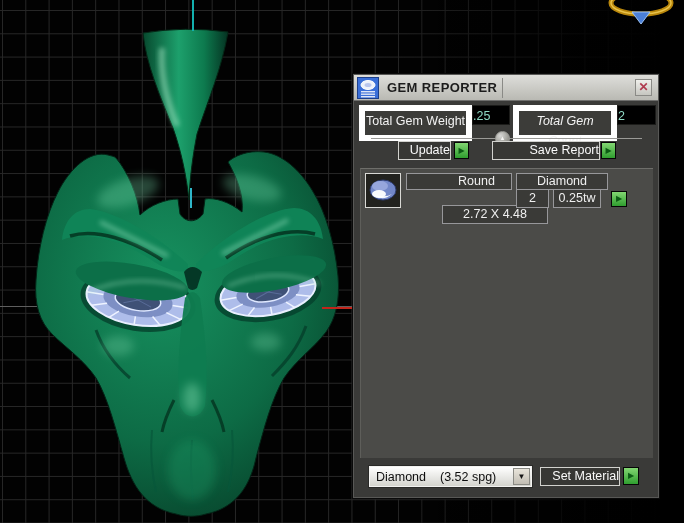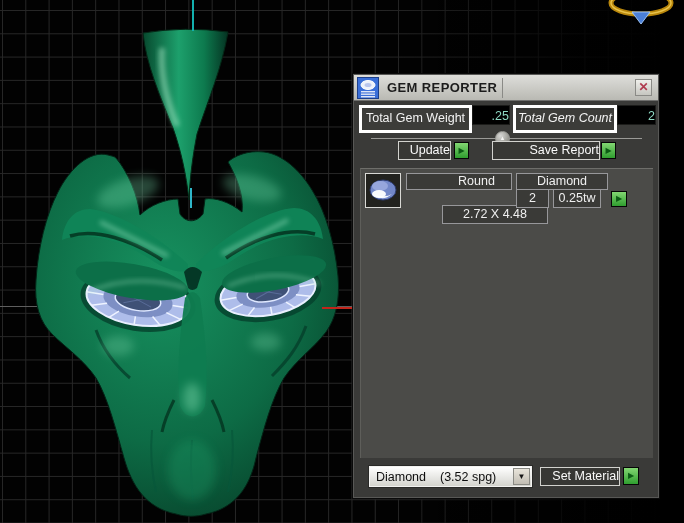--- a/index.html
+++ b/index.html
@@ -30,23 +30,23 @@
     background:linear-gradient(180deg,#dededa,#b9b9b3);border-bottom:1px solid #6f6f6d;}
   .titlebar .appicon{position:absolute;left:3px;top:2px;width:22px;height:22px;
     background:#3a6fd8;border:1px solid #1c3f8a;box-sizing:border-box;}
   .titlebar .title{position:absolute;left:33px;top:5px;font-size:13px;font-weight:bold;
     color:#1c1c1c;letter-spacing:.4px;}
   .titlebar .divider{position:absolute;left:148px;top:3px;width:1px;height:20px;background:#8a8a86;}
   .close-btn{position:absolute;left:281px;top:4px;width:17px;height:17px;box-sizing:border-box;
     background:linear-gradient(180deg,#efefeb,#c6c6c0);border:1px solid #8a8a86;
     color:#b03a4e;font-size:12px;font-weight:bold;text-align:center;line-height:15px;cursor:pointer;}
 
-  .lbl{position:absolute;height:28px;line-height:20px;text-align:center;box-sizing:border-box;
-    background:#3c3c39;border:3px solid #ffffff;color:#f3f3f3;}
-  .val{position:absolute;height:20px;line-height:20px;text-align:right;box-sizing:border-box;
+  .lbl{position:absolute;height:36px;line-height:20px;text-align:center;box-sizing:border-box;
+    background:#3c3c39;border:6px solid #ffffff;color:#f3f3f3;}
+  .val{position:absolute;height:20px;line-height:20px;text-align:left;box-sizing:border-box;
     background:#000;border:1px solid #1c1c1a;color:#8fd9c4;}
   .w-lbl{left:5px;top:30px;width:113px;}
   .w-val{left:118px;top:30px;width:38px;}
   .c-lbl{left:159px;top:30px;width:104px;font-style:italic;}
   .c-val{left:263px;top:30px;width:39px;}
 
   .sep-line{position:absolute;left:17px;top:63px;width:271px;height:1px;background:#9a9a97;}
   .collapse-btn{position:absolute;left:141px;top:56px;width:15px;height:15px;border-radius:50%;
     background:radial-gradient(circle at 35% 30%,#d8d8d6,#77776f);border:1px solid #9b9b97;
     box-sizing:border-box;color:#f4f4f2;font-size:6px;text-align:center;line-height:13px;cursor:pointer;}

